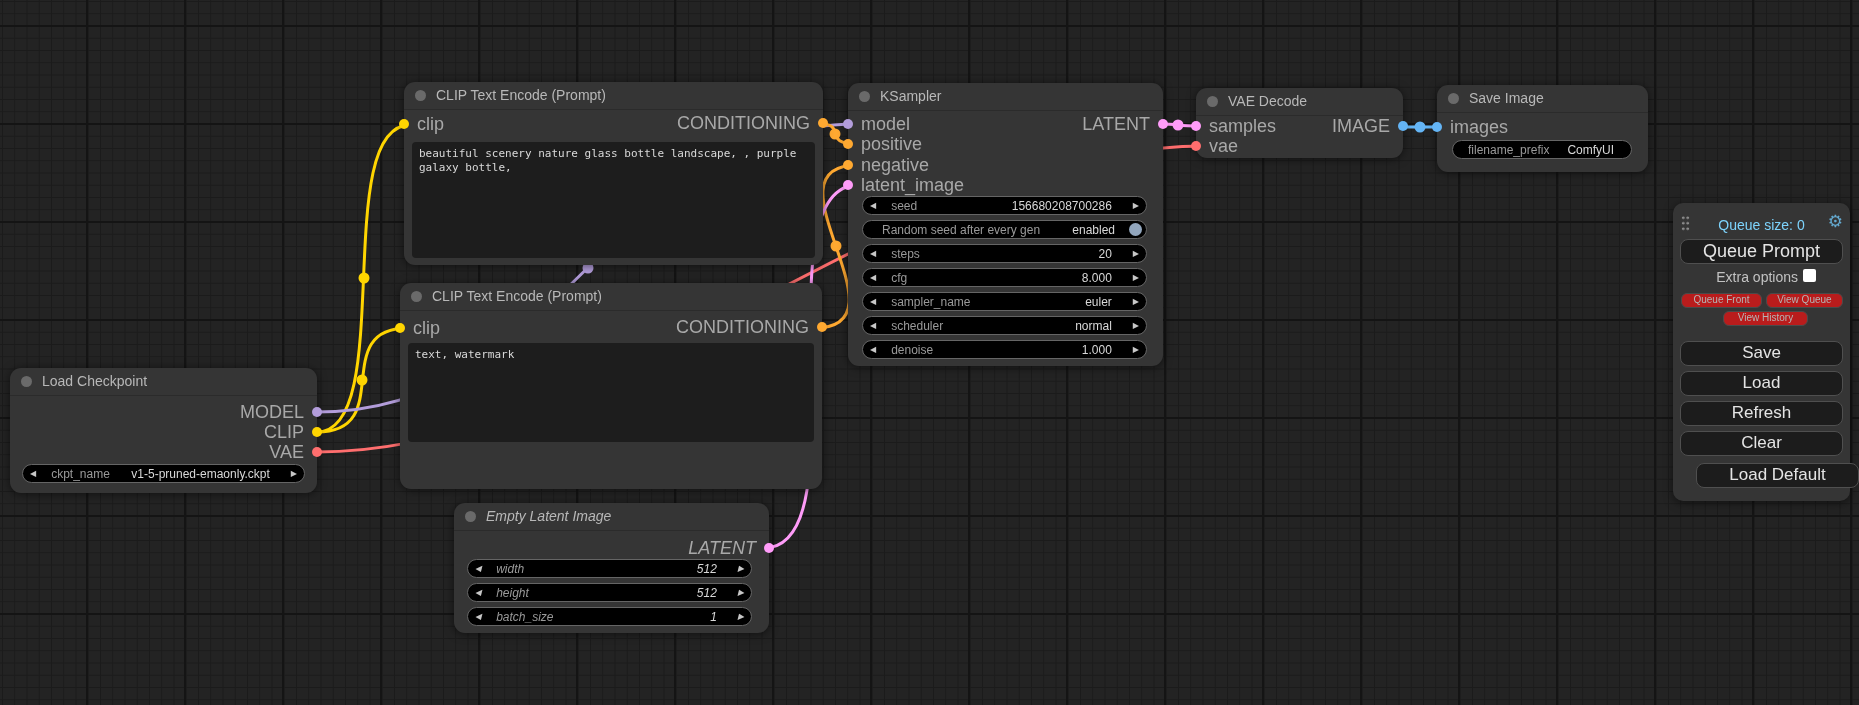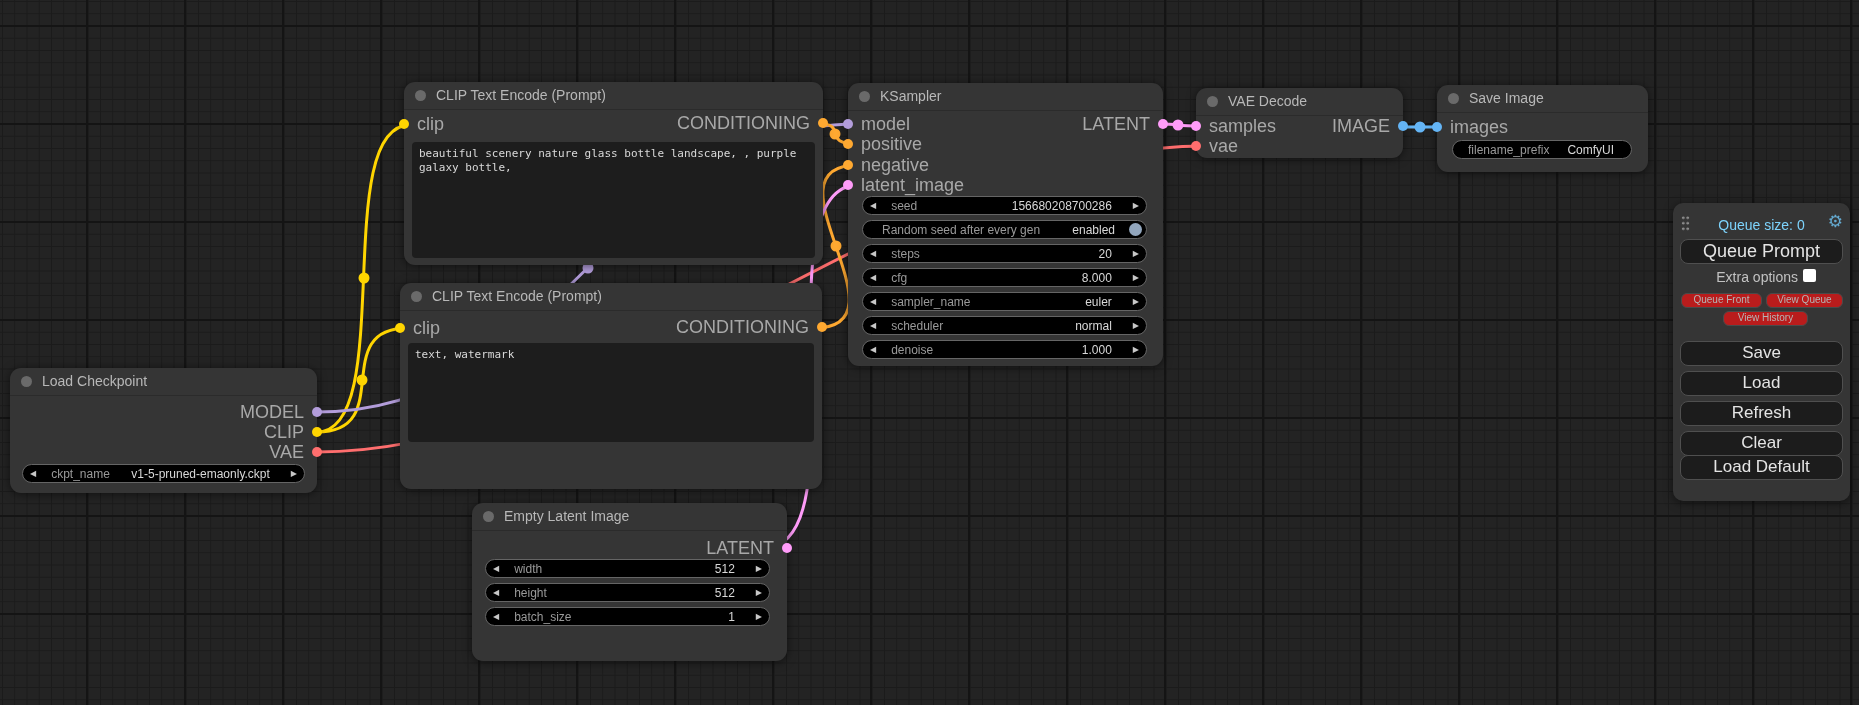--- a/index.html
+++ b/index.html
@@ -211,21 +211,21 @@
     </div>
     <div class="widget" style="left:14px;top:257px;width:285px;">
       <span class="warrow">◀</span>
       <span class="wlabel">denoise</span>
       <span class="wspace"></span>
       <span class="wvalue">1.000</span>
       <span class="warrow">▶</span>
     </div>
   </div>
 
-  <div class="node" style="left:472px;top:503px;width:315px;height:158px;">
+  <div class="node" style="left:454px;top:503px;width:315px;height:130px;font-style:italic;">
     <div class="ntitle">
       <span class="tdot"></span>
       <span class="ttext">Empty Latent Image</span>
     </div>
     <div class="slot out" style="top:35px">
         <span class="slabel">LATENT</span>
         <span class="sdot c-latent"></span>
       </div>
     <div class="widget" style="left:13px;top:56px;width:285px;">
       <span class="warrow">◀</span>
@@ -292,16 +292,16 @@
     <div class="qbtn" style="top:36px;font-size:18px;line-height:23px;">Queue Prompt</div>
     <div class="xopts">Extra options</div>
     <div class="xcheck"></div>
     <div class="qsmall" style="left:8px;top:90px;width:81px;">Queue Front</div>
     <div class="qsmall" style="left:93px;top:90px;width:77px;">View Queue</div>
     <div class="qsmall" style="left:50px;top:108px;width:85px;text-align:center;">View History</div>
     <div class="qbtn" style="top:138px;">Save</div>
     <div class="qbtn" style="top:168px;">Load</div>
     <div class="qbtn" style="top:198px;">Refresh</div>
     <div class="qbtn" style="top:228px;">Clear</div>
-    <div class="qbtn" style="top:252px;">Load Default</div>
+    <div class="qbtn" style="top:260px;margin-left:16px;">Load Default</div>
   </div>
 
 </div>
 
 </body></html>

